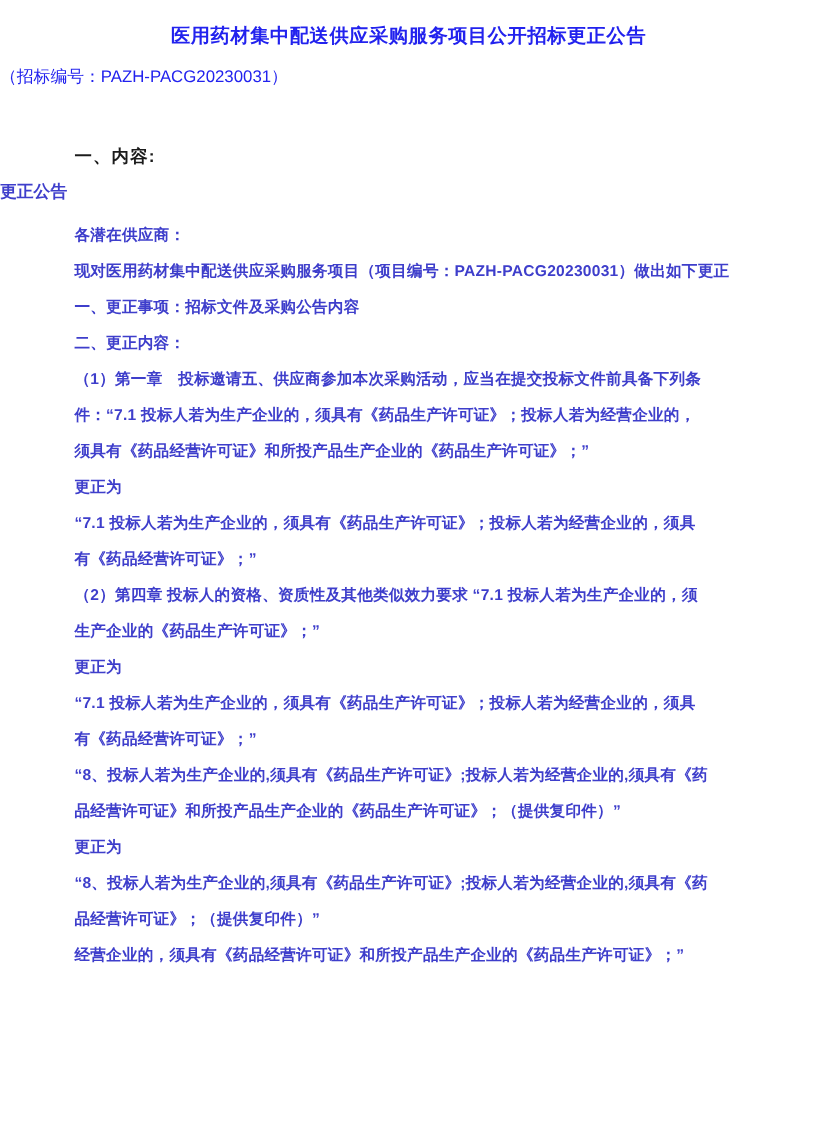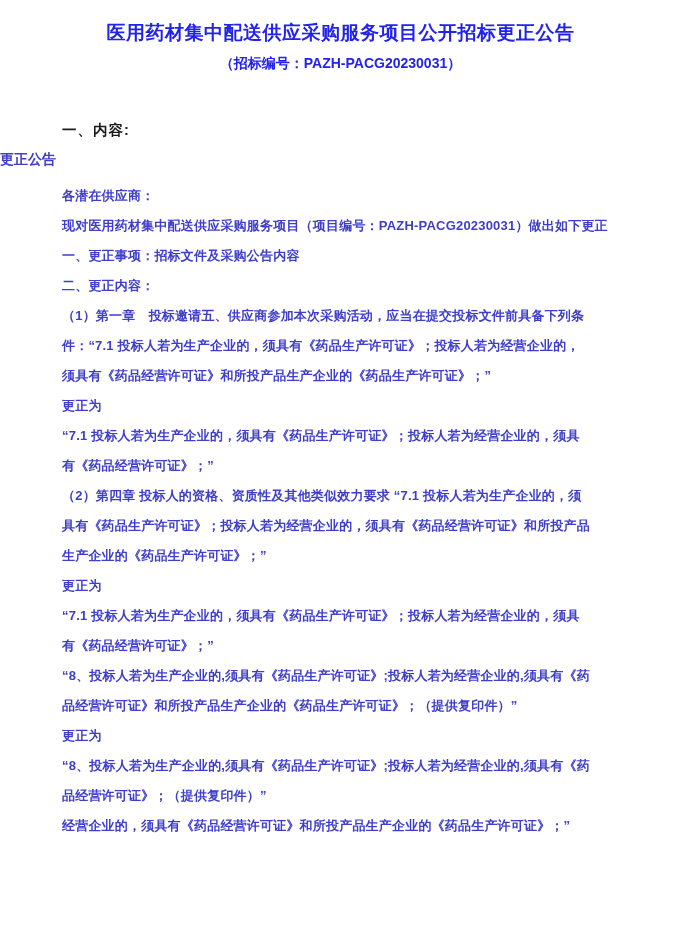--- a/index.html
+++ b/index.html
@@ -18,33 +18,32 @@
     height: 941px;
     background: var(--page-bg, #ffffff);
     overflow: hidden;
   }
   .doc-title {
     position: absolute;
     top: 20px;
     left: 0;
     width: 100%;
     text-align: center;
-    font-size: 19px;
+    font-size: 16px;
     font-weight: bold;
     letter-spacing: 0.5px;
     color: var(--title-blue, #2222ee);
   }
   .doc-subtitle {
     position: absolute;
     top: 55px;
     left: 0;
     width: 100%;
-    text-align: center;
     font-size: 14px;
-    font-weight: bold;
+    font-weight: normal;
     color: var(--title-blue, #2222ee);
   }
   .section-heading {
     position: absolute;
     top: 121px;
     left: 62px;
     font-size: 14.5px;
     font-weight: bold;
     letter-spacing: 1px;
     color: var(--heading-black, #1b1b1b);
@@ -88,21 +87,20 @@
     <div class="line">现对医用药材集中配送供应采购服务项目（项目编号：PAZH-PACG20230031）做出如下更正</div>
     <div class="line">一、更正事项：招标文件及采购公告内容</div>
     <div class="line">二、更正内容：</div>
     <div class="line">（1）第一章　投标邀请五、供应商参加本次采购活动，应当在提交投标文件前具备下列条</div>
     <div class="line">件：“7.1 投标人若为生产企业的，须具有《药品生产许可证》；投标人若为经营企业的，</div>
     <div class="line">须具有《药品经营许可证》和所投产品生产企业的《药品生产许可证》；”</div>
     <div class="line">更正为</div>
     <div class="line">“7.1 投标人若为生产企业的，须具有《药品生产许可证》；投标人若为经营企业的，须具</div>
     <div class="line">有《药品经营许可证》；”</div>
     <div class="line">（2）第四章 投标人的资格、资质性及其他类似效力要求 “7.1 投标人若为生产企业的，须</div>
-    <div class="line">具有《药品生产许可证》；投标人若为经营企业的，须具有《药品经营许可证》和所投产品</div>
     <div class="line">生产企业的《药品生产许可证》；”</div>
     <div class="line">更正为</div>
     <div class="line">“7.1 投标人若为生产企业的，须具有《药品生产许可证》；投标人若为经营企业的，须具</div>
     <div class="line">有《药品经营许可证》；”</div>
     <div class="line">“8、投标人若为生产企业的,须具有《药品生产许可证》;投标人若为经营企业的,须具有《药</div>
     <div class="line">品经营许可证》和所投产品生产企业的《药品生产许可证》；（提供复印件）”</div>
     <div class="line">更正为</div>
     <div class="line">“8、投标人若为生产企业的,须具有《药品生产许可证》;投标人若为经营企业的,须具有《药</div>
     <div class="line">品经营许可证》；（提供复印件）”</div>
     <div class="line">经营企业的，须具有《药品经营许可证》和所投产品生产企业的《药品生产许可证》；”</div>

